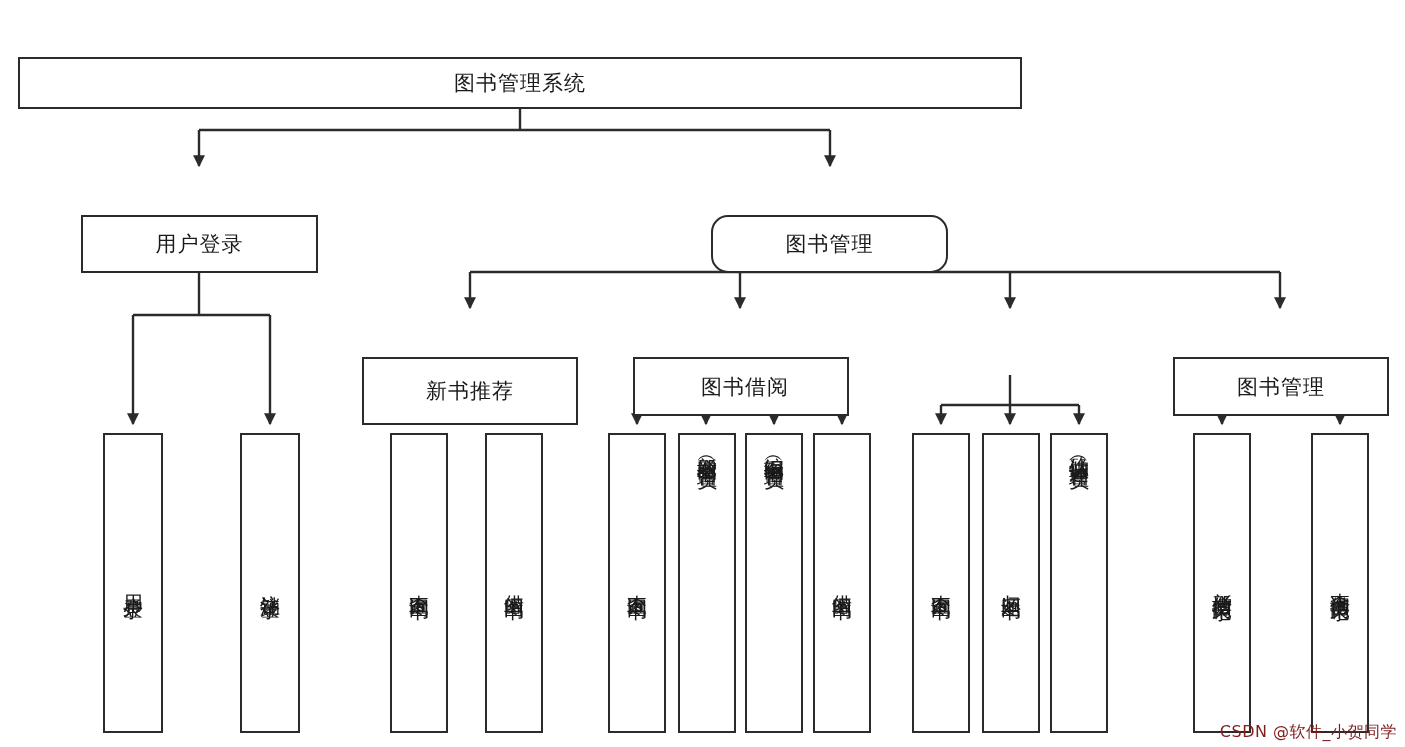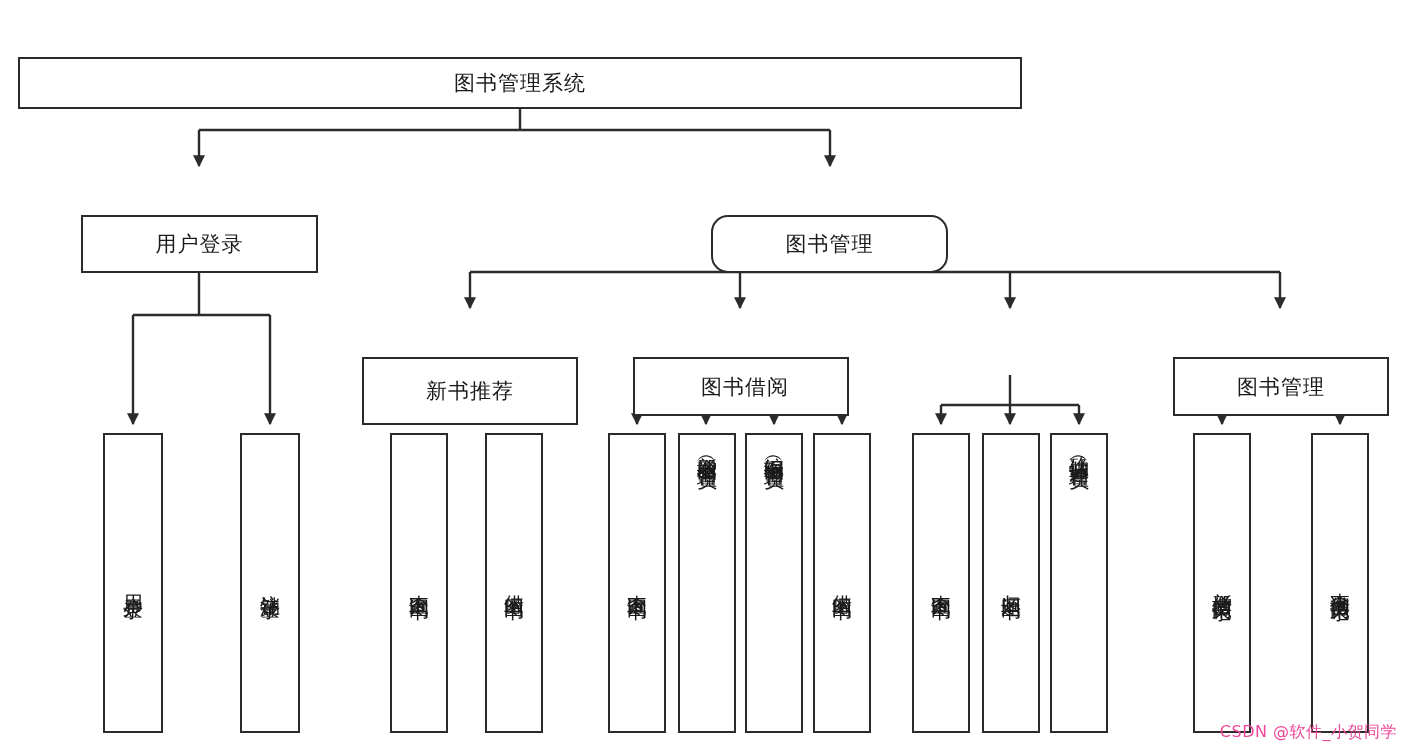--- a/index.html
+++ b/index.html
@@ -53,21 +53,21 @@
     top: 0;
     width: 1405px;
     height: 747px;
     pointer-events: none;
   }
   #watermark {
     position: absolute;
     right: 8px;
     bottom: 4px;
     font-size: 16px;
-    color: #ec4899;
+    color: #7f1d1d;
     letter-spacing: 0.5px;
     white-space: nowrap;
     margin-top: 28px;
   }
 </style>
 </head>
 <body>
 
 <div id="canvas">
 

